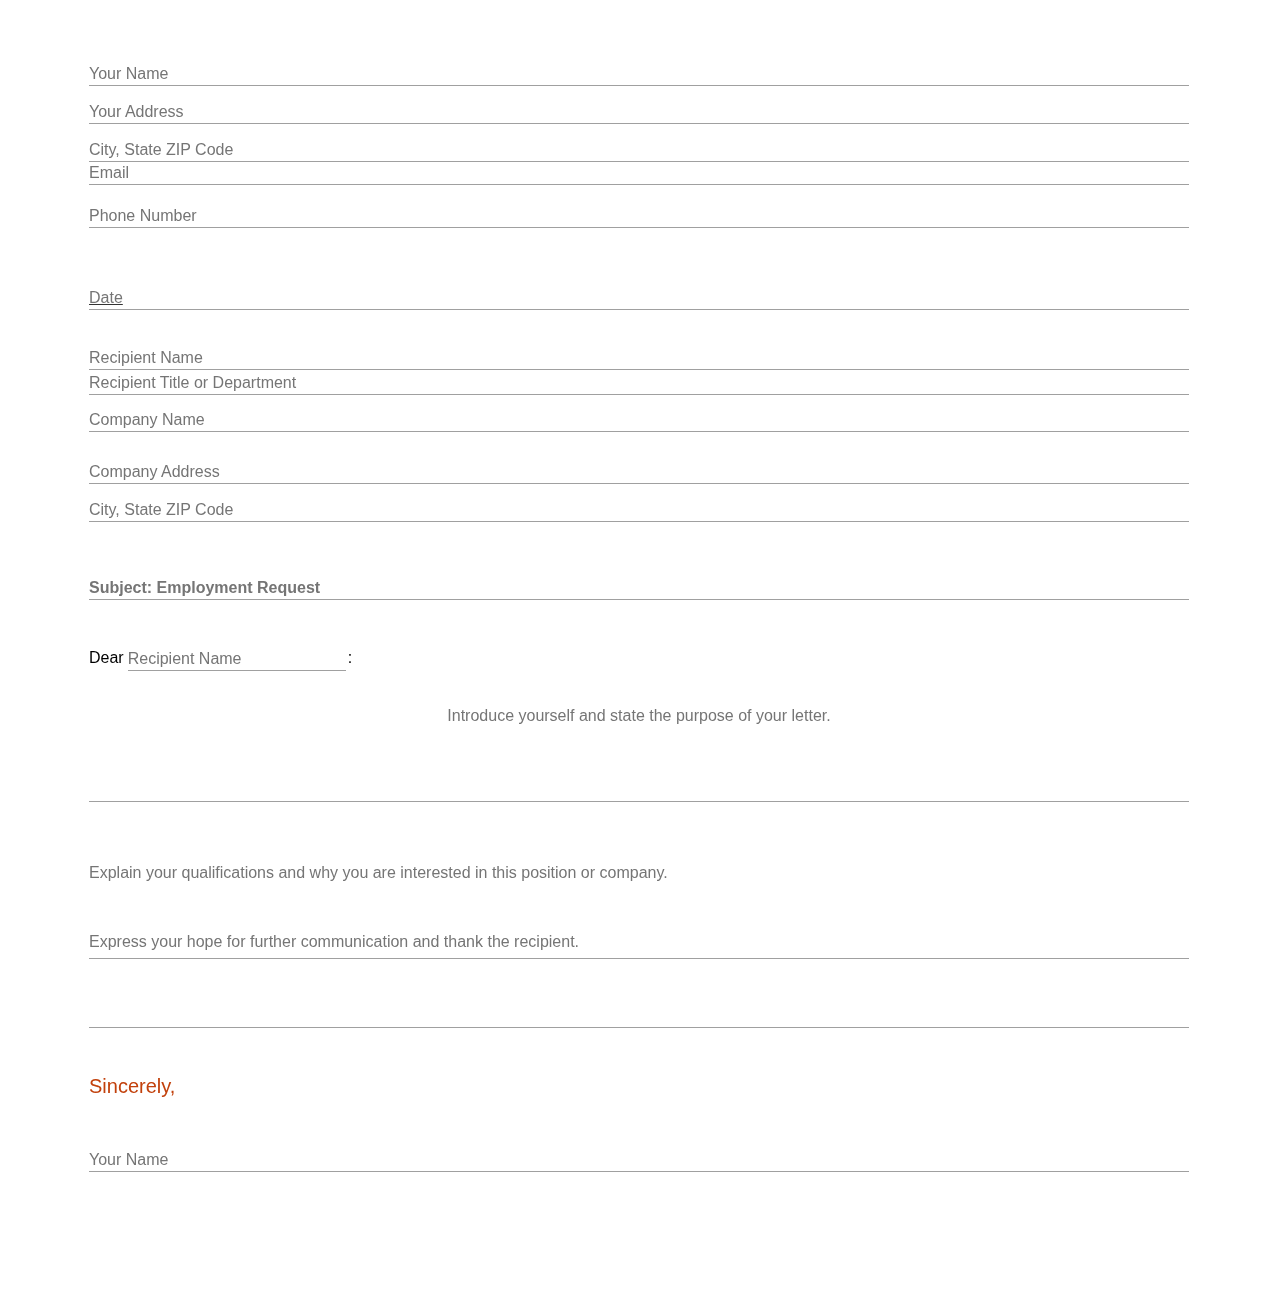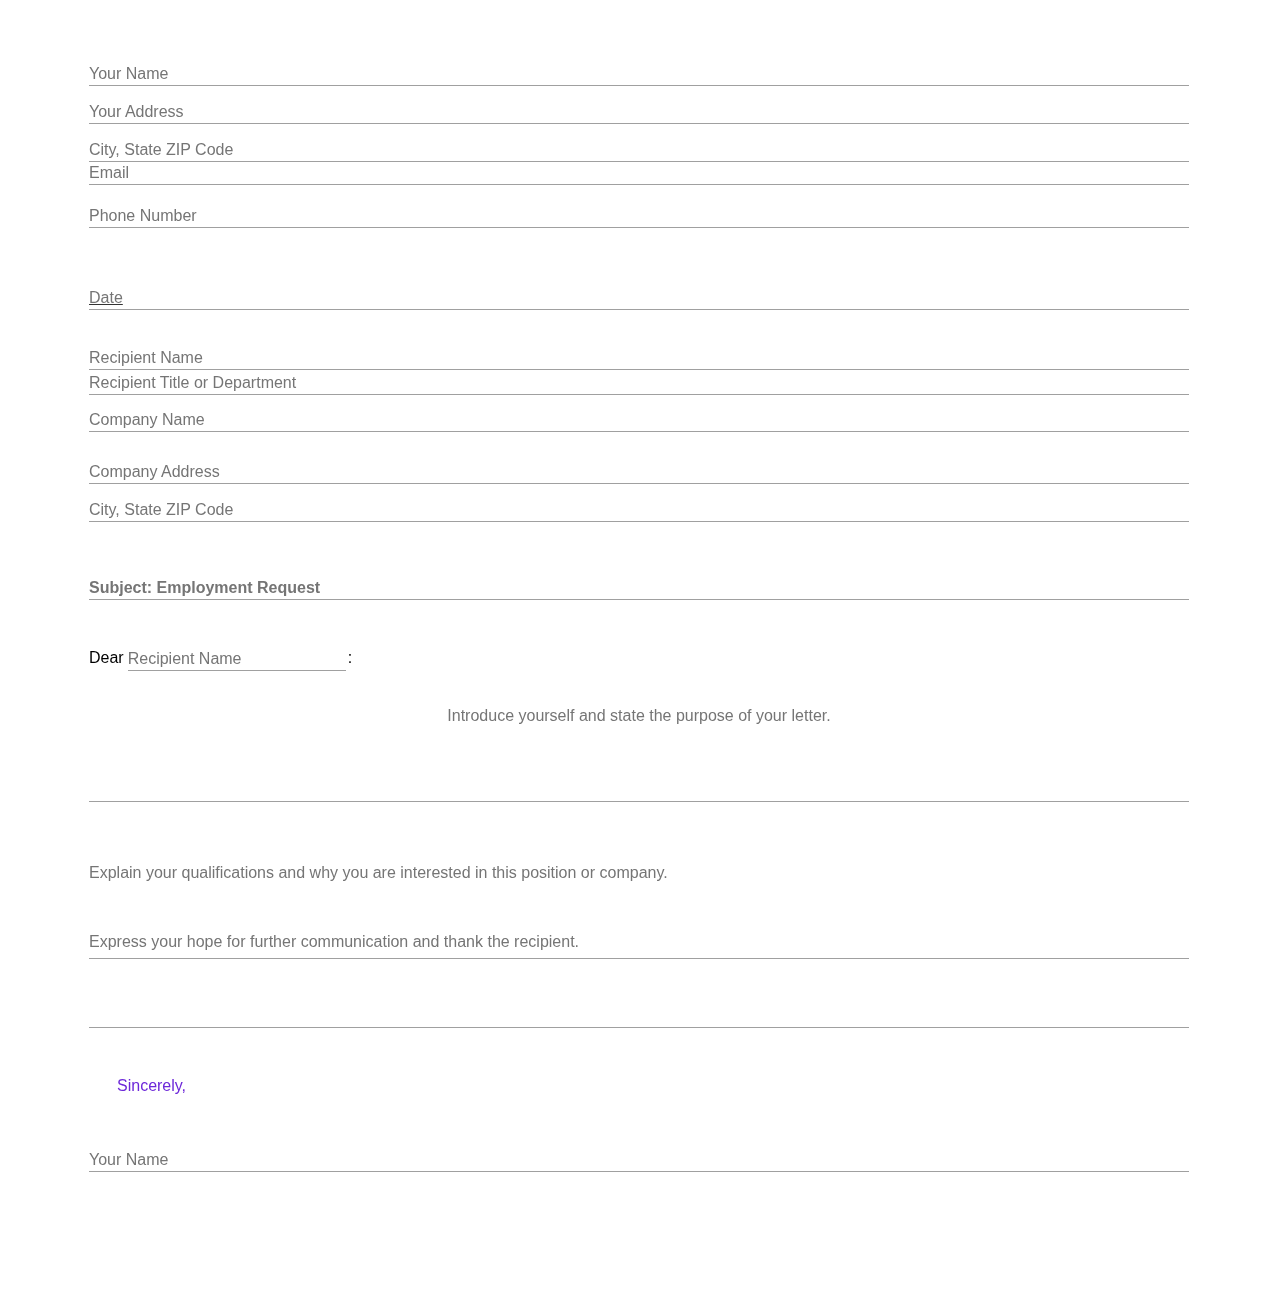--- a/index.html
+++ b/index.html
@@ -12,21 +12,21 @@
       font-family: "Liberation Sans", sans-serif; font-size: 16px; color: #333;
     }
     .field::placeholder { color: #757575; opacity: 1; }
     .area {
       position: absolute; left: 0; width: 1100px; height: 92px;
       border: none; border-bottom: 1px solid #a0a0a0; outline: none;
       padding: 0; margin: 0; background: transparent; resize: none;
       font-family: "Liberation Sans", sans-serif; font-size: 16px; color: #333; line-height: 20px;
     }
     .area::placeholder { color: #757575; opacity: 1; }
-    .static { position: absolute; left: 0; font-size: 16px; color: #6d28d9; line-height: 20px; white-space: nowrap; margin-left: 28px; }
+    .static { position: absolute; left: 0; font-size: 20px; color: #c2410c; line-height: 20px; white-space: nowrap; }
     .salutation { position: absolute; left: 0; top: 647px; height: 24px; display: flex; align-items: center; white-space: nowrap; }
     .salutation .word { color: #000; line-height: 20px; padding-bottom: 2px; }
     .salutation input {
       width: 218px; height: 22px; margin-left: 4px; border: none; border-bottom: 1px solid #a0a0a0; outline: none;
       padding: 0; background: transparent; font-family: "Liberation Sans", sans-serif; font-size: 16px; color: #333;
     }
     .salutation input::placeholder { color: #757575; opacity: 1; }
     .salutation .colon { color: #000; line-height: 20px; padding-bottom: 2px; margin-left: 2px; }
   </style>
 </head>

